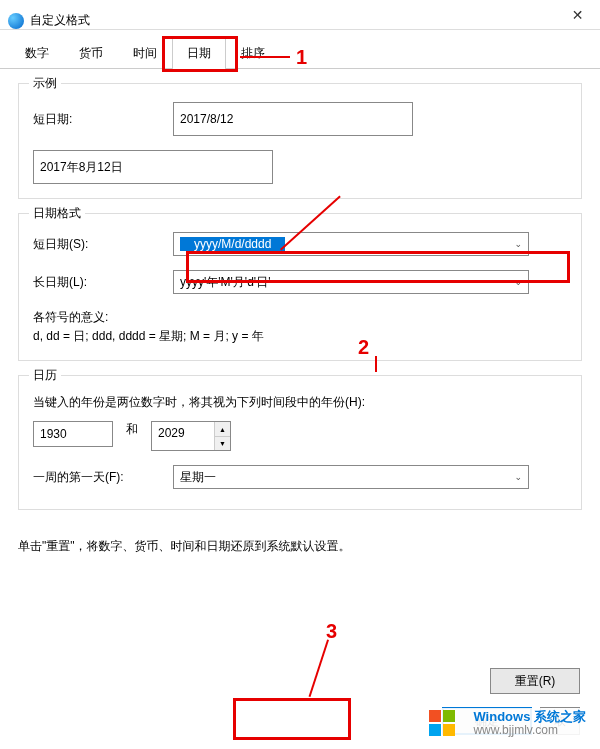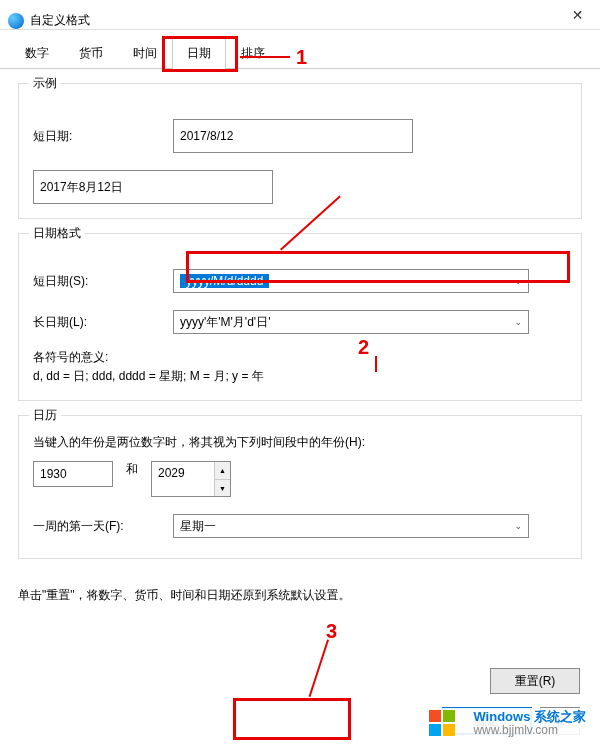--- a/index.html
+++ b/index.html
@@ -71,21 +71,20 @@
       top: -9px;
       left: 10px;
       background: #fff;
       padding: 0 4px;
       font-size: 12px;
     }
     .form-row {
       display: flex;
       align-items: center;
       margin-bottom: 14px;
-      margin-top: 17px;
     }
     .form-row:last-child { margin-bottom: 0; }
     .form-label {
       width: 140px;
       font-size: 12px;
     }
     .text-input {
       border: 1px solid #888;
       padding: 16px 6px;
       font-size: 12px;
@@ -100,21 +99,21 @@
       width: 356px;
       height: 24px;
       background: #fff;
       position: relative;
       display: flex;
       align-items: center;
     }
     .combo-text.selected {
       background: #0078d7;
       color: #fff;
-      padding: 0 6px;
+      padding: 0 14px;
     }
     .combo-arrow {
       position: absolute;
       right: 6px;
       top: 50%;
       transform: translateY(-50%);
       font-size: 9px;
       color: #555;
     }
     .symbol-line {
@@ -130,21 +129,21 @@
     .year-input {
       border: 1px solid #888;
       padding: 4px 6px;
       width: 80px;
       height: 26px;
       font-size: 12px;
     }
     .spinner {
       border: 1px solid #888;
       width: 80px;
-      height: 36px;
+      height: 30px;
       display: flex;
       position: relative;
     }
     .spinner-val {
       flex: 1;
       padding: 4px 6px;
       font-size: 12px;
     }
     .spinner-btns {
       width: 16px;

